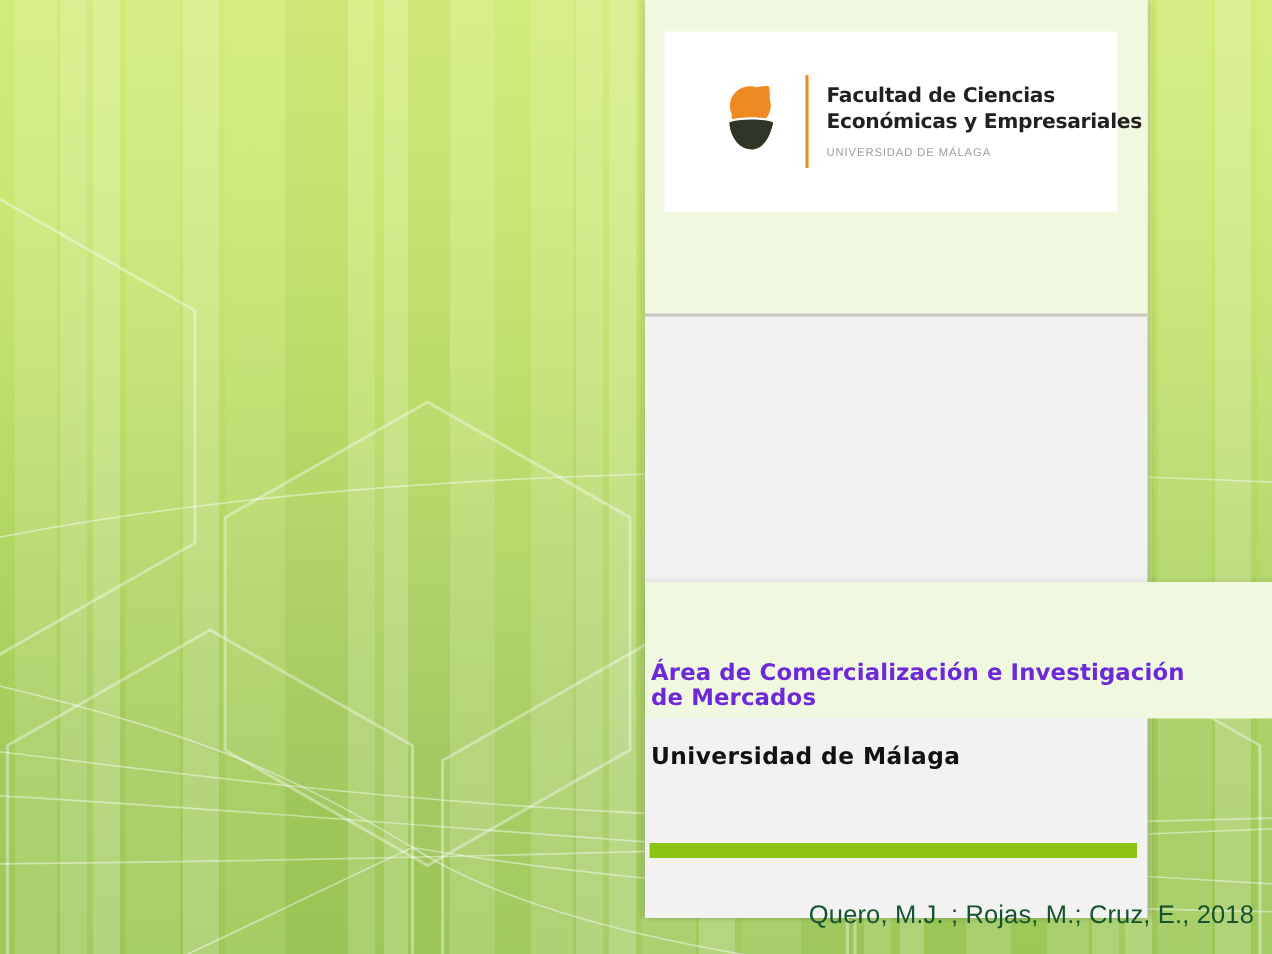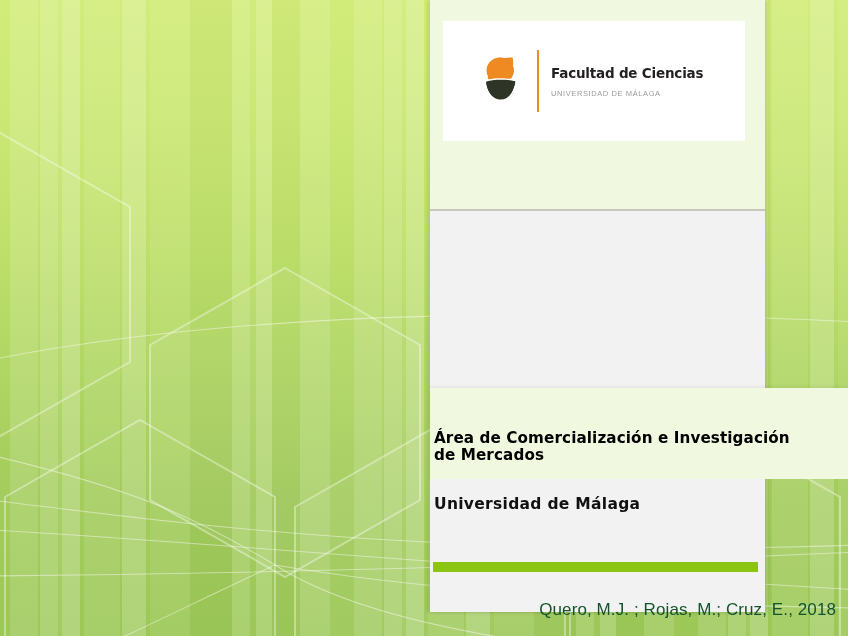--- a/index.html
+++ b/index.html
@@ -165,28 +165,28 @@
     left: 430px;
     top: 388px;
     width: 418px;
     height: 91px;
     box-shadow: 0 -2px 3px rgba(0,0,0,0.05);
     pointer-events: none;
   }
   #subtitle-dept {
     position: absolute;
     left: 434px;
-    top: 430px;
+    top: 440px;
     width: 410px;
     font-family: "DejaVu Sans", sans-serif;
     font-weight: bold;
     font-size: 15.2px;
     line-height: 17px;
     letter-spacing: 0.1px;
-    color: #000000;
+    color: #6d28d9;
     white-space: pre-line;
   }
   #subtitle-univ {
     position: absolute;
     left: 434px;
     top: 495px;
     width: 330px;
     font-family: "DejaVu Sans", sans-serif;
     font-weight: bold;
     font-size: 15.5px;
@@ -277,20 +277,21 @@
                    C84.5 50.5 80 79 61 79 C44 79 37.5 60 37.5 50.5 Z" fill="#2f3526"></path>
 
           <path d="M36 49 C36 49 44 45.5 61 45.5 C78 45.5 86 49 86 49
                    L86 51.2 C86 51.2 78 47.8 61 47.8 C44 47.8 36 51.2 36 51.2 Z" fill="#ffffff"></path>
         </svg>
 
         <div class="logo-divider"></div>
 
         <div class="logo-text">
           <div class="logo-l1">Facultad de Ciencias</div>
+          <div class="logo-l2">Económicas y Empresariales</div>
           <div class="logo-l3">UNIVERSIDAD DE MÁLAGA</div>
         </div>
       </div>
     </div>
   </div>
 
 
   <div id="subtitle-band"></div>
   <div id="subtitle-band-shadow"></div>
 

